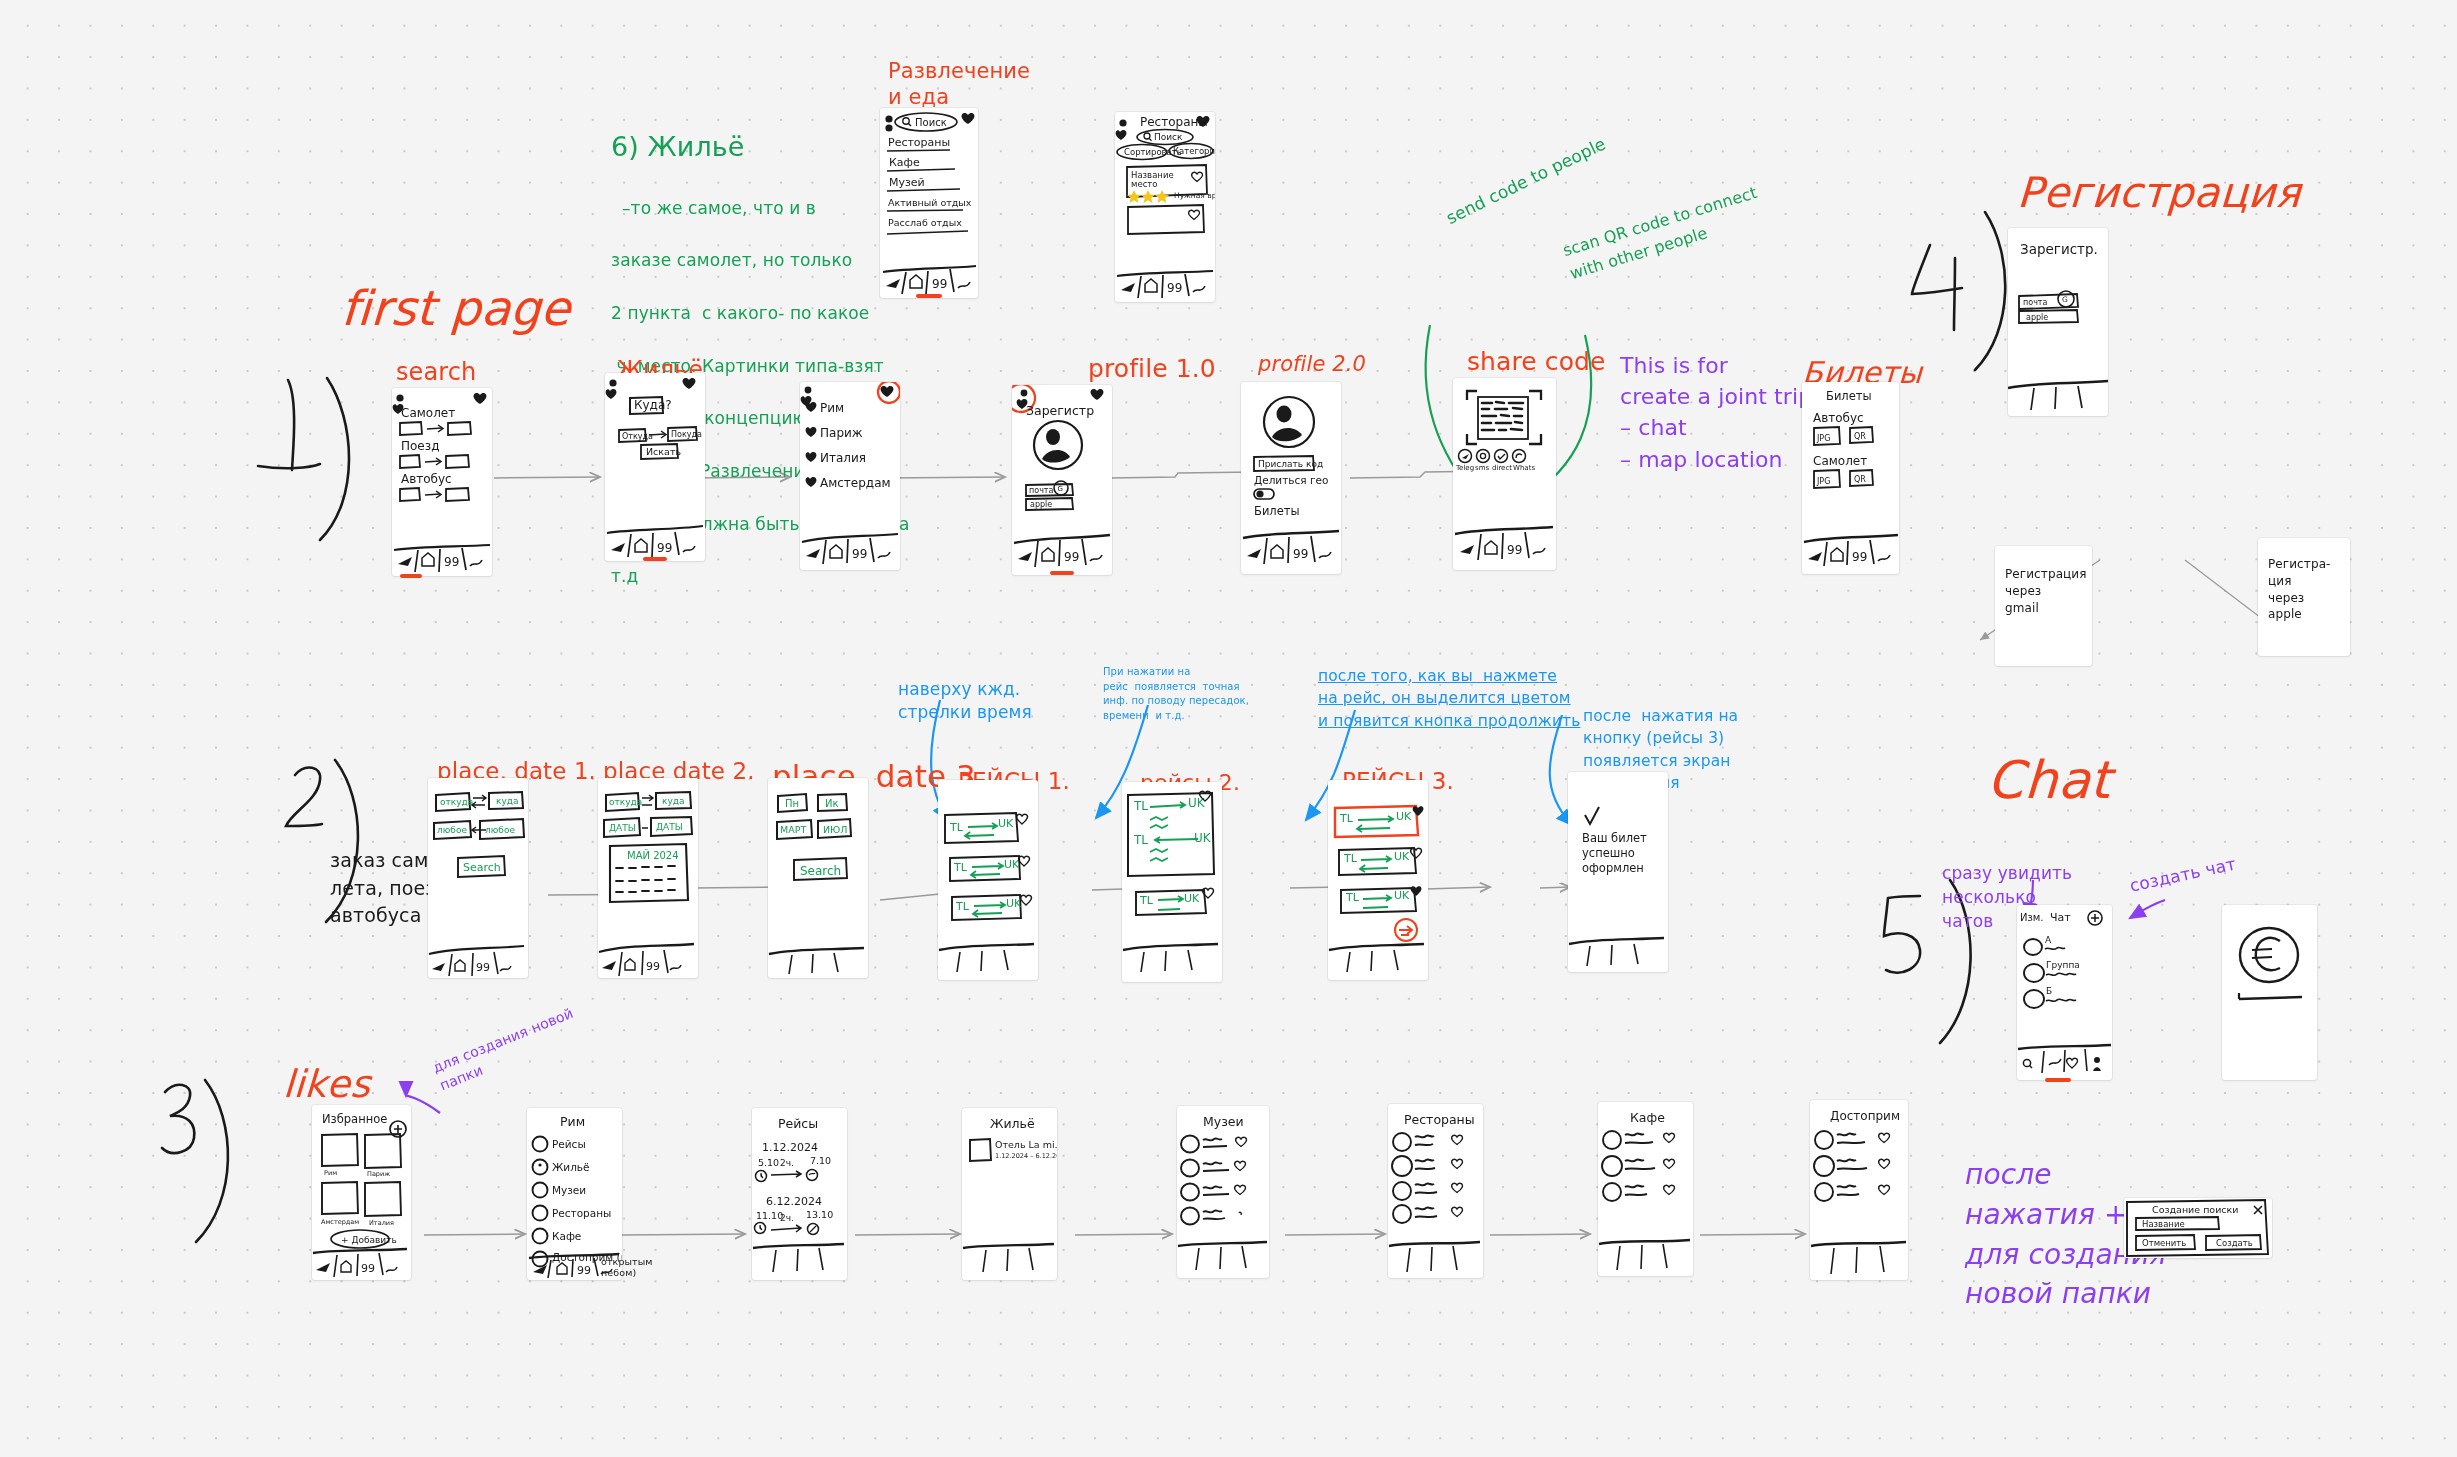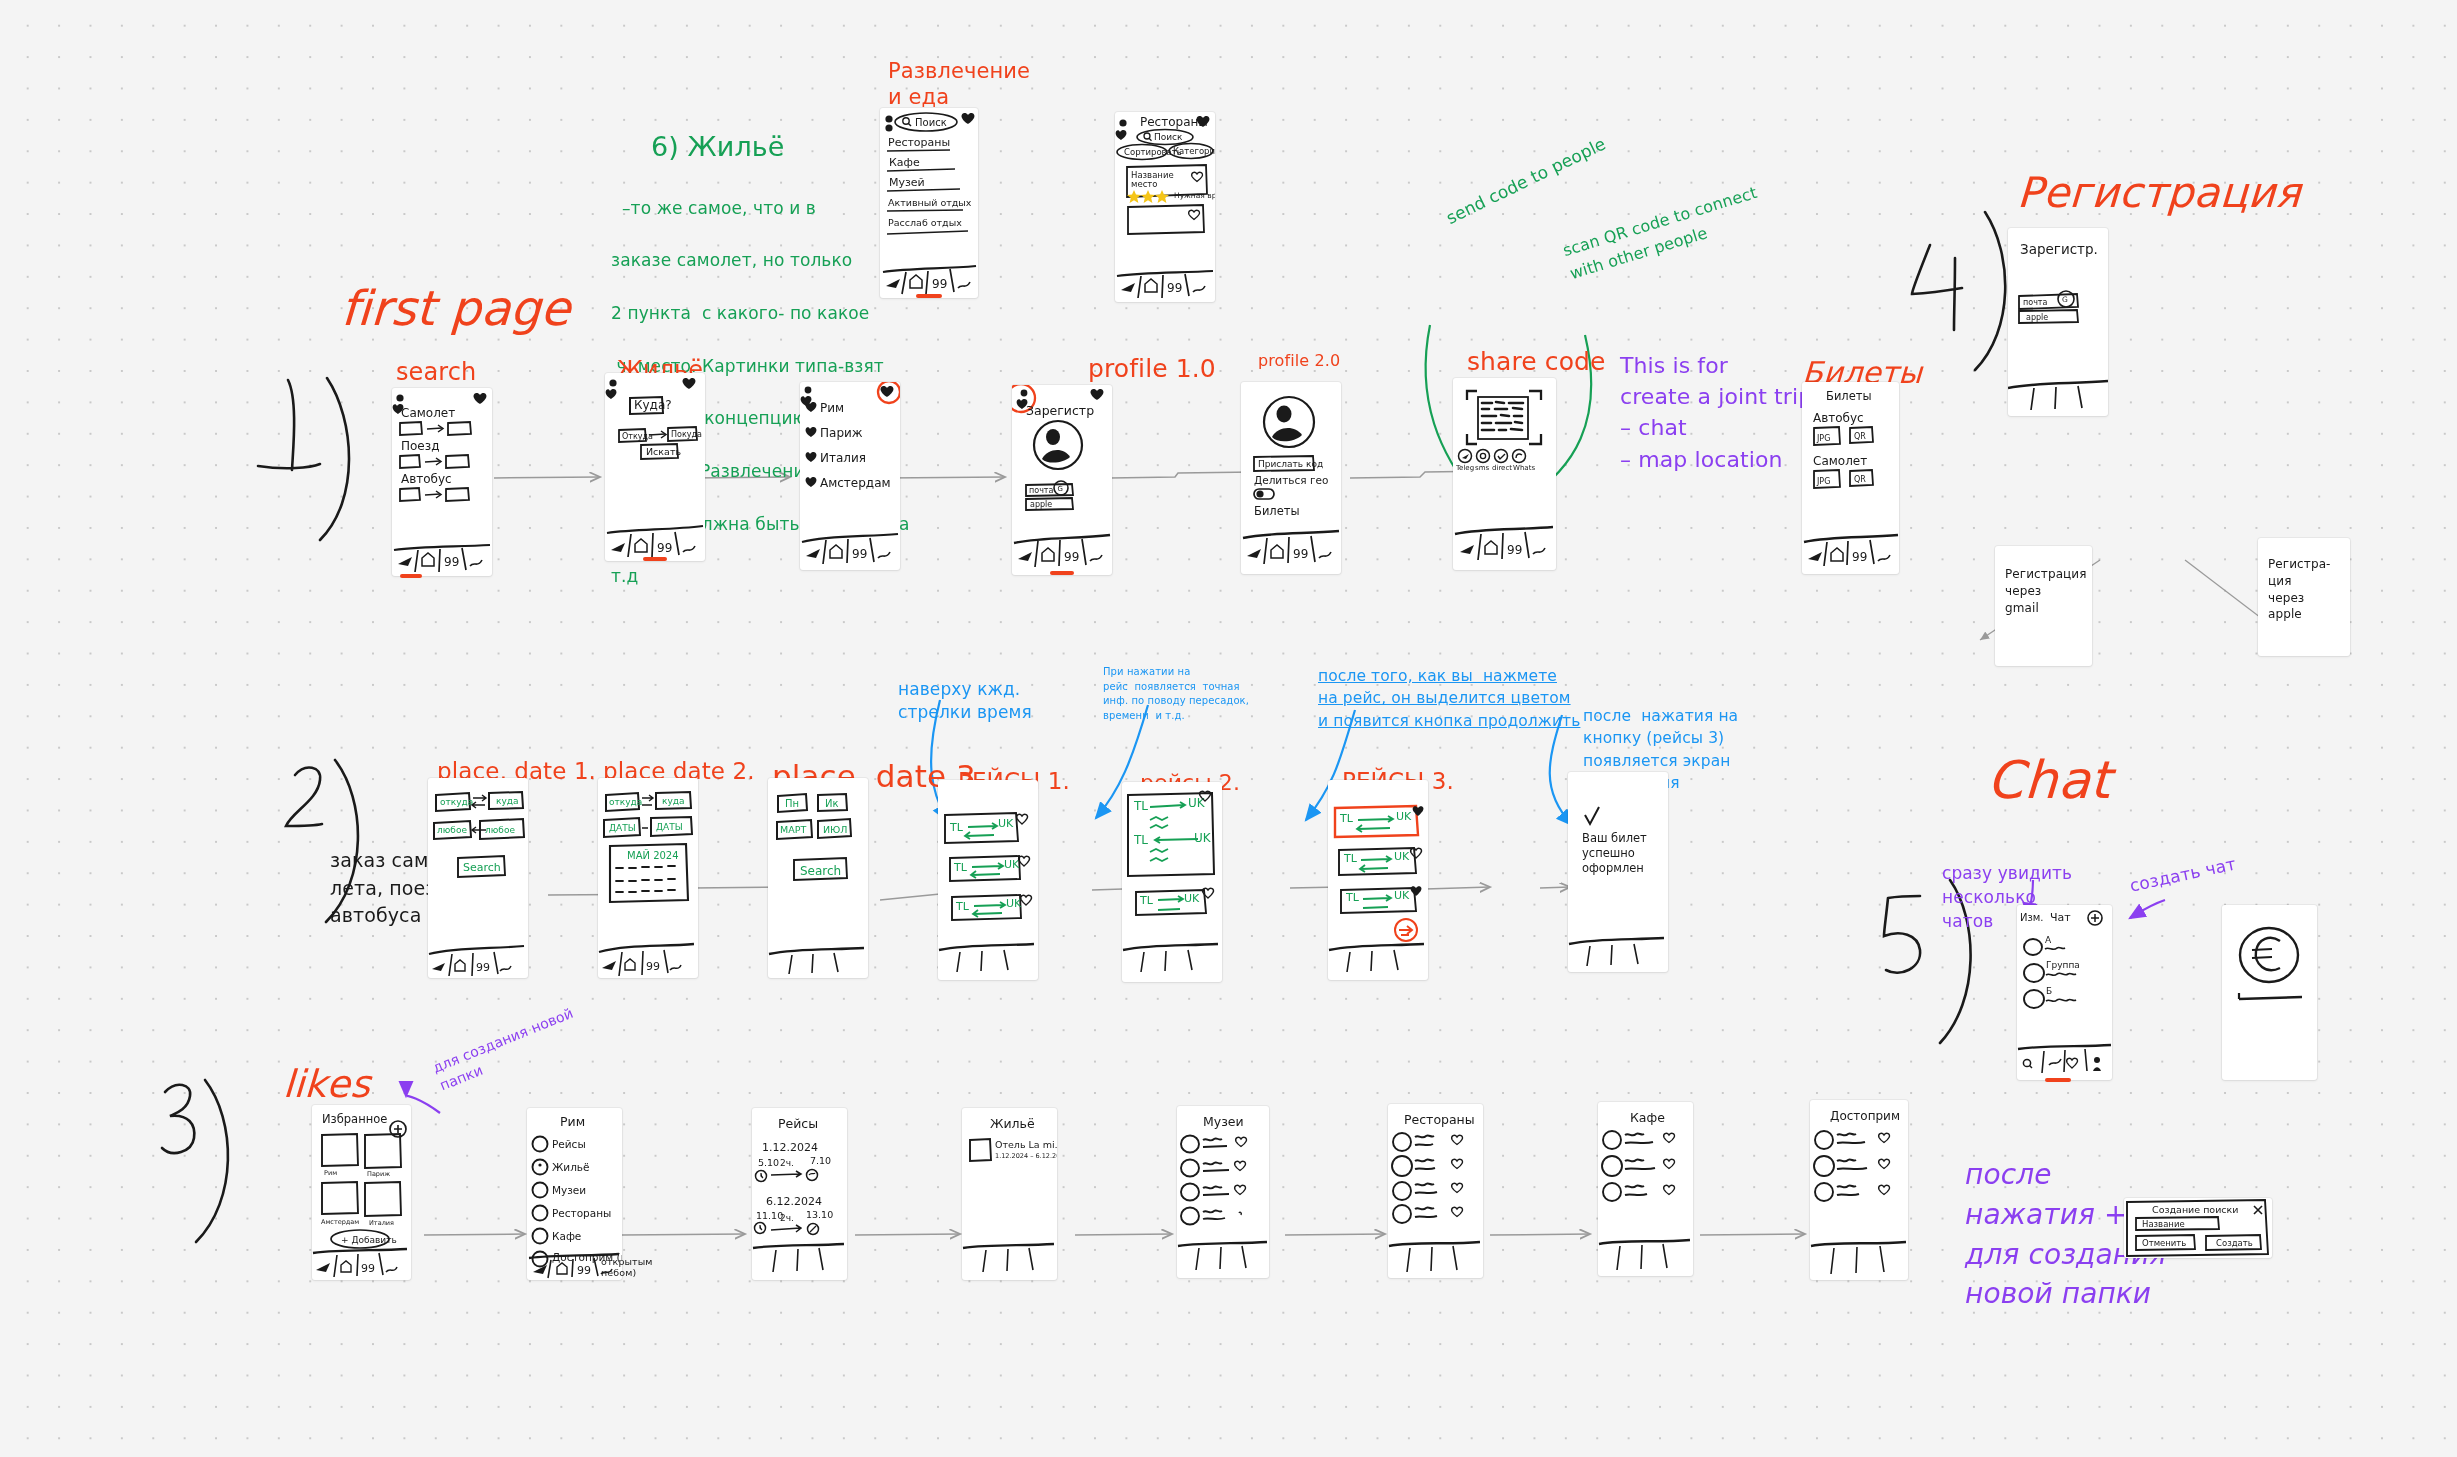--- a/index.html
+++ b/index.html
@@ -125,21 +125,21 @@
   </g>
 </svg>
 
 <div class="hw title-red" style="left:344px;top:280px;font-size:48px;">first page</div>
 <div class="hw title-red" style="left:1992px;top:750px;font-size:52px;">Chat</div>
 <div class="hw title-red" style="left:2021px;top:168px;font-size:42px;">Регистрация</div>
 <div class="hw title-red" style="left:286px;top:1062px;font-size:38px;">likes</div>
 <div class="hw title-red" style="left:1805px;top:355px;font-size:30px;">Билеты</div>
 
 <div class="hw ink-green" style="left:600px;top:100px;font-size:17px;line-height:1.55;">
-  <span style="font-size:27px;margin-left:40px;">6) Жильё</span><br>
+  <span style="font-size:27px;">6) Жильё</span><br>
   <span>  –то же самое, что и в</span><br>
   <span>заказе самолет, но только</span><br>
   <span>2 пункта  с какого- по какое</span><br>
   <span> ч. место. Картинки типа-взят</span><br>
   <span>такую-же концепцию, что и в</span><br>
   <span>разделе „Развлечение и т.д“.</span><br>
   <span>Так же должна быть сортировка</span><br>
   <span>т.д</span>
 </div>
 
@@ -309,21 +309,21 @@
     <path d="M2,158 C30,152 66,154 98,150" stroke="#1a1a1a" stroke-width="2.4" fill="none"></path>
     <path d="M26,156 L23,182 M48,155 L47,181 M70,154 L74,180" stroke="#1a1a1a" stroke-width="1.7" fill="none"></path>
     <path d="M6,174 l14,-7 l-4,9 z" fill="#1a1a1a"></path>
     <path d="M30,176 l0,-8 l6,-5 l6,5 l0,8 z" fill="none" stroke="#1a1a1a" stroke-width="1.5"></path>
     <text x="52" y="176" font-size="12" font-family="DejaVu Sans" fill="#1a1a1a">99</text>
     <path d="M78,176 c4,-5 8,2 12,-6" stroke="#1a1a1a" stroke-width="1.6" fill="none"></path>
   </svg>
   <div style="position:absolute;left:38px;top:186px;width:24px;height:4px;background:#f0421c;border-radius:3px;"></div>
 </div>
 
-<div class="hw ink-red" style="left:1258px;top:352px;font-size:16px;">profile 2.0</div>
+<div class="hw ink-red" style="left:1258px;top:352px;font-size:21px;font-style:italic;">profile 2.0</div>
 <div class="phone" style="left:1241px;top:382px;width:100px;height:192px;">
   <svg viewBox="0 0 100 192" width="100" height="192">
     <ellipse cx="48" cy="40" rx="25" ry="25" fill="none" stroke="#1a1a1a" stroke-width="2.2"></ellipse>
     <ellipse cx="43" cy="32" rx="7.5" ry="8.5" fill="#1a1a1a"></ellipse>
     <path d="M31,55 c6,-11 23,-12 30,-2 c-7,7 -24,9 -30,2z" fill="#1a1a1a"></path>
     <path d="M13,75 L72,74 L73,88 L13,89z" fill="none" stroke="#1a1a1a" stroke-width="1.8"></path>
     <text x="17" y="85" font-size="9" font-family="DejaVu Sans" fill="#1a1a1a">Прислать код</text>
     <text x="13" y="102" font-size="10.5" font-family="DejaVu Sans" fill="#1a1a1a">Делиться гео</text>
     <rect x="13" y="107" width="20" height="10" rx="5" fill="none" stroke="#1a1a1a" stroke-width="1.7"></rect>
     <circle cx="19" cy="112" r="3.6" fill="#1a1a1a"></circle>

